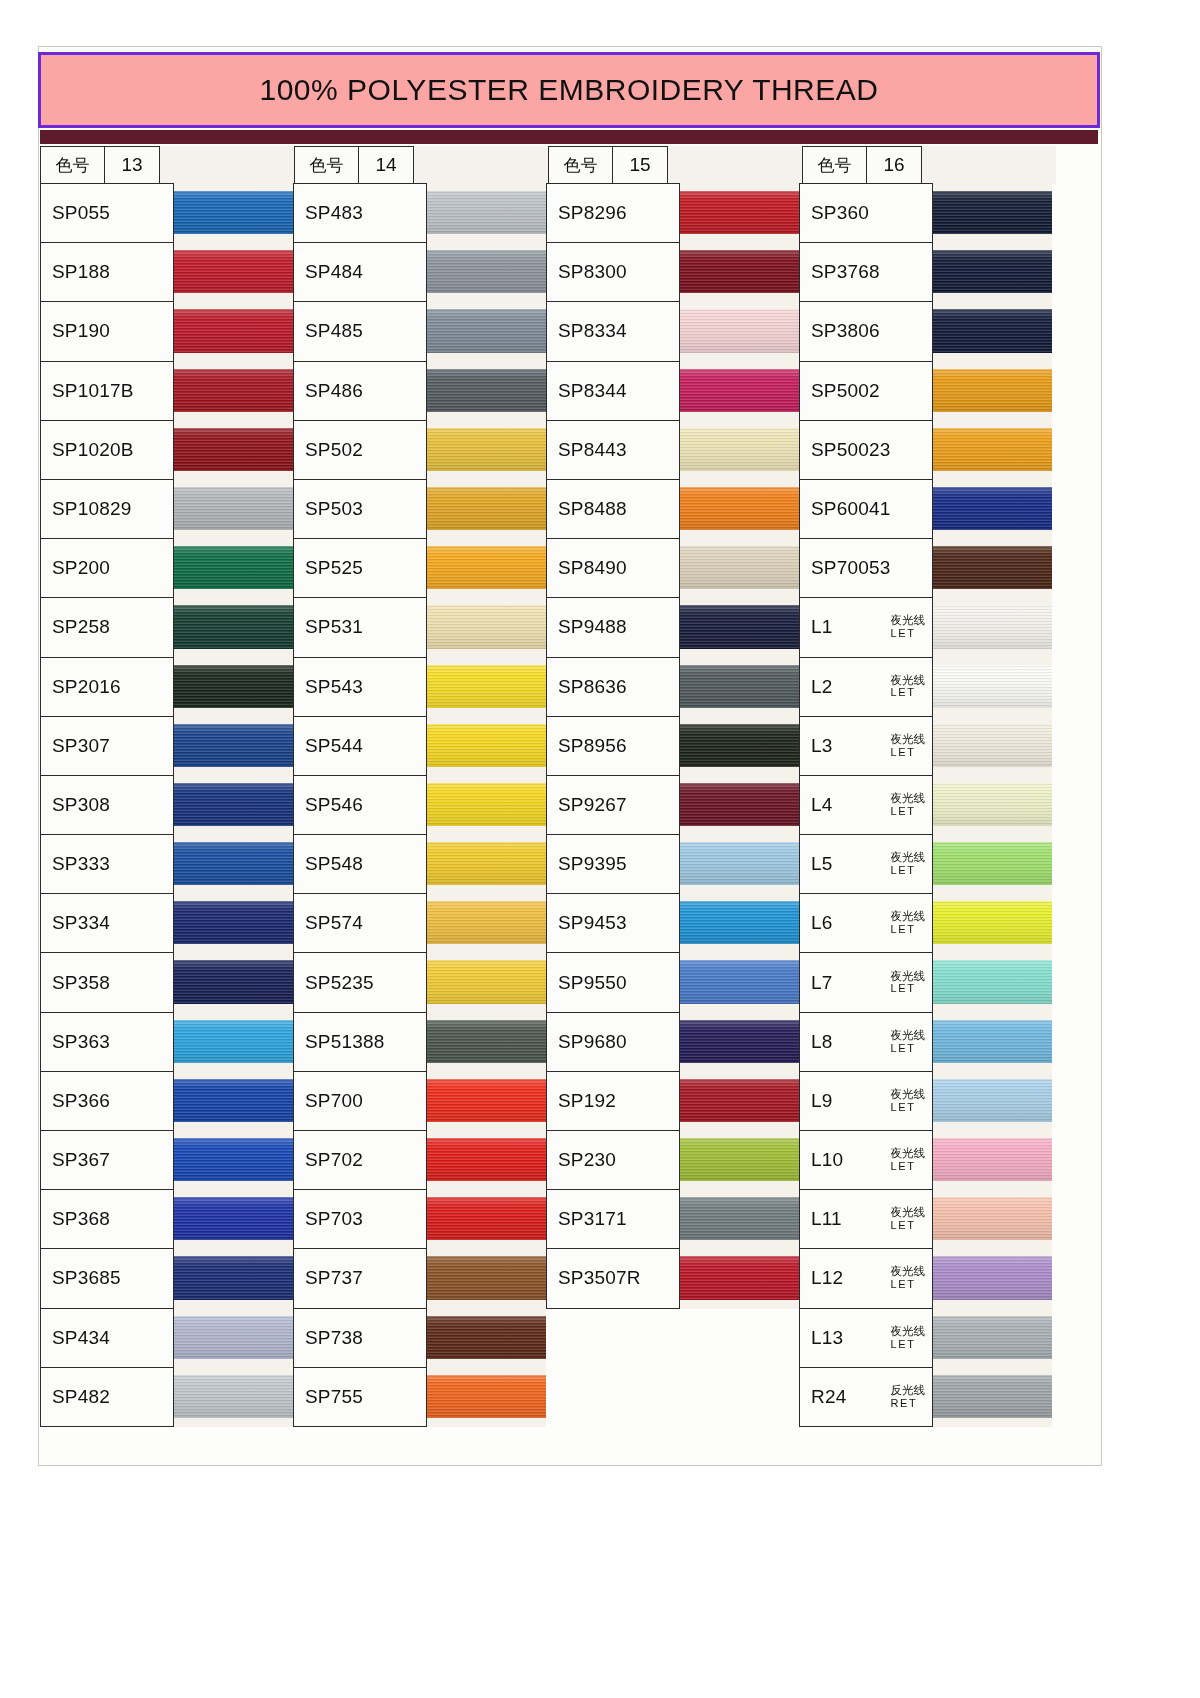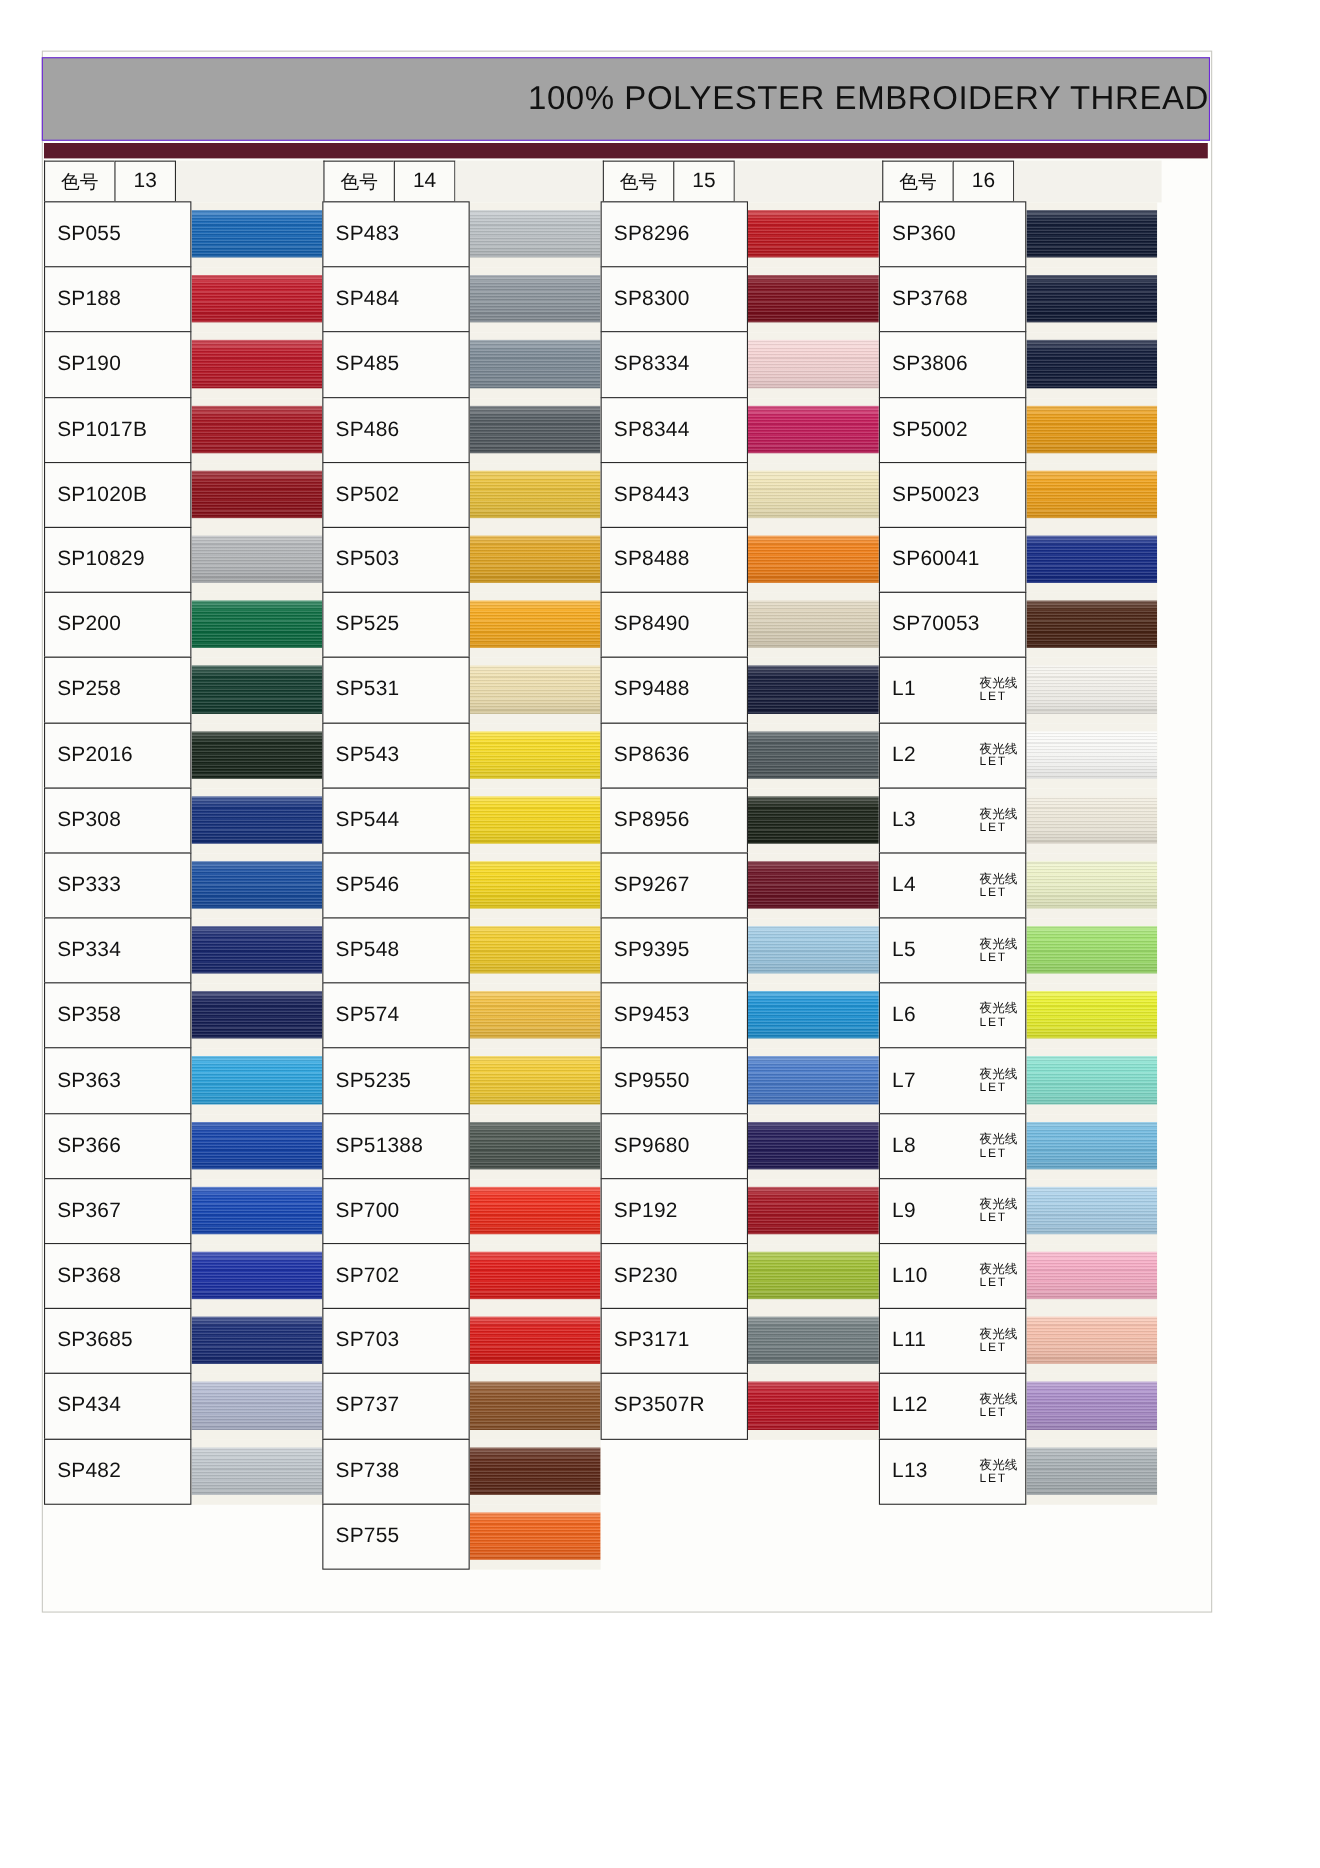--- a/index.html
+++ b/index.html
@@ -30,26 +30,26 @@
     background: #fdfdfb;
     box-sizing: border-box;
   }
   
   .title-bar {
     position: absolute;
     left: 38px;
     top: 52px;
     width: 1062px;
     height: 76px;
-    background: #a3a3a3;
-    border: 1px solid #6d28d9;
+    background: #fca5a5;
+    border: 3px solid #6d28d9;
     box-sizing: border-box;
     display: flex;
     align-items: center;
-    justify-content: flex-end;
+    justify-content: center;
   }
   .title-text {
     font-size: 30px;
     letter-spacing: 0.5px;
     color: #111111;
     font-weight: 400;
     font-family: "Liberation Sans", sans-serif;
     white-space: nowrap;
   }
   .accent-bar {
@@ -294,20 +294,28 @@
         <div class="row">
           <div class="code-cell">
             <span class="code-text">SP2016</span>
           </div>
           <div class="swatch-cell">
             <div class="thread" style="background-color: rgb(23, 37, 26);"></div>
           </div>
         </div>
         <div class="row">
           <div class="code-cell">
+            <span class="code-text">SP307</span>
+          </div>
+          <div class="swatch-cell">
+            <div class="thread" style="background-color: rgb(23, 64, 138);"></div>
+          </div>
+        </div>
+        <div class="row">
+          <div class="code-cell">
             <span class="code-text">SP308</span>
           </div>
           <div class="swatch-cell">
             <div class="thread" style="background-color: rgb(20, 48, 124);"></div>
           </div>
         </div>
         <div class="row">
           <div class="code-cell">
             <span class="code-text">SP333</span>
           </div>
@@ -916,18 +924,30 @@
         <div class="row">
           <div class="code-cell">
             <span class="code-text">L13</span>
             <span class="code-note">
               <span class="note-cn">夜光线</span>
               <span class="note-en">LET</span>
             </span>
           </div>
           <div class="swatch-cell">
             <div class="thread" style="background-color: rgb(168, 176, 180);"></div>
+          </div>
+        </div>
+        <div class="row">
+          <div class="code-cell">
+            <span class="code-text">R24</span>
+            <span class="code-note">
+              <span class="note-cn">反光线</span>
+              <span class="note-en">RET</span>
+            </span>
+          </div>
+          <div class="swatch-cell">
+            <div class="thread" style="background-color: rgb(158, 164, 168);"></div>
           </div>
         </div>
       </div>
     </div>
 
 </div>
 
 </body></html>

